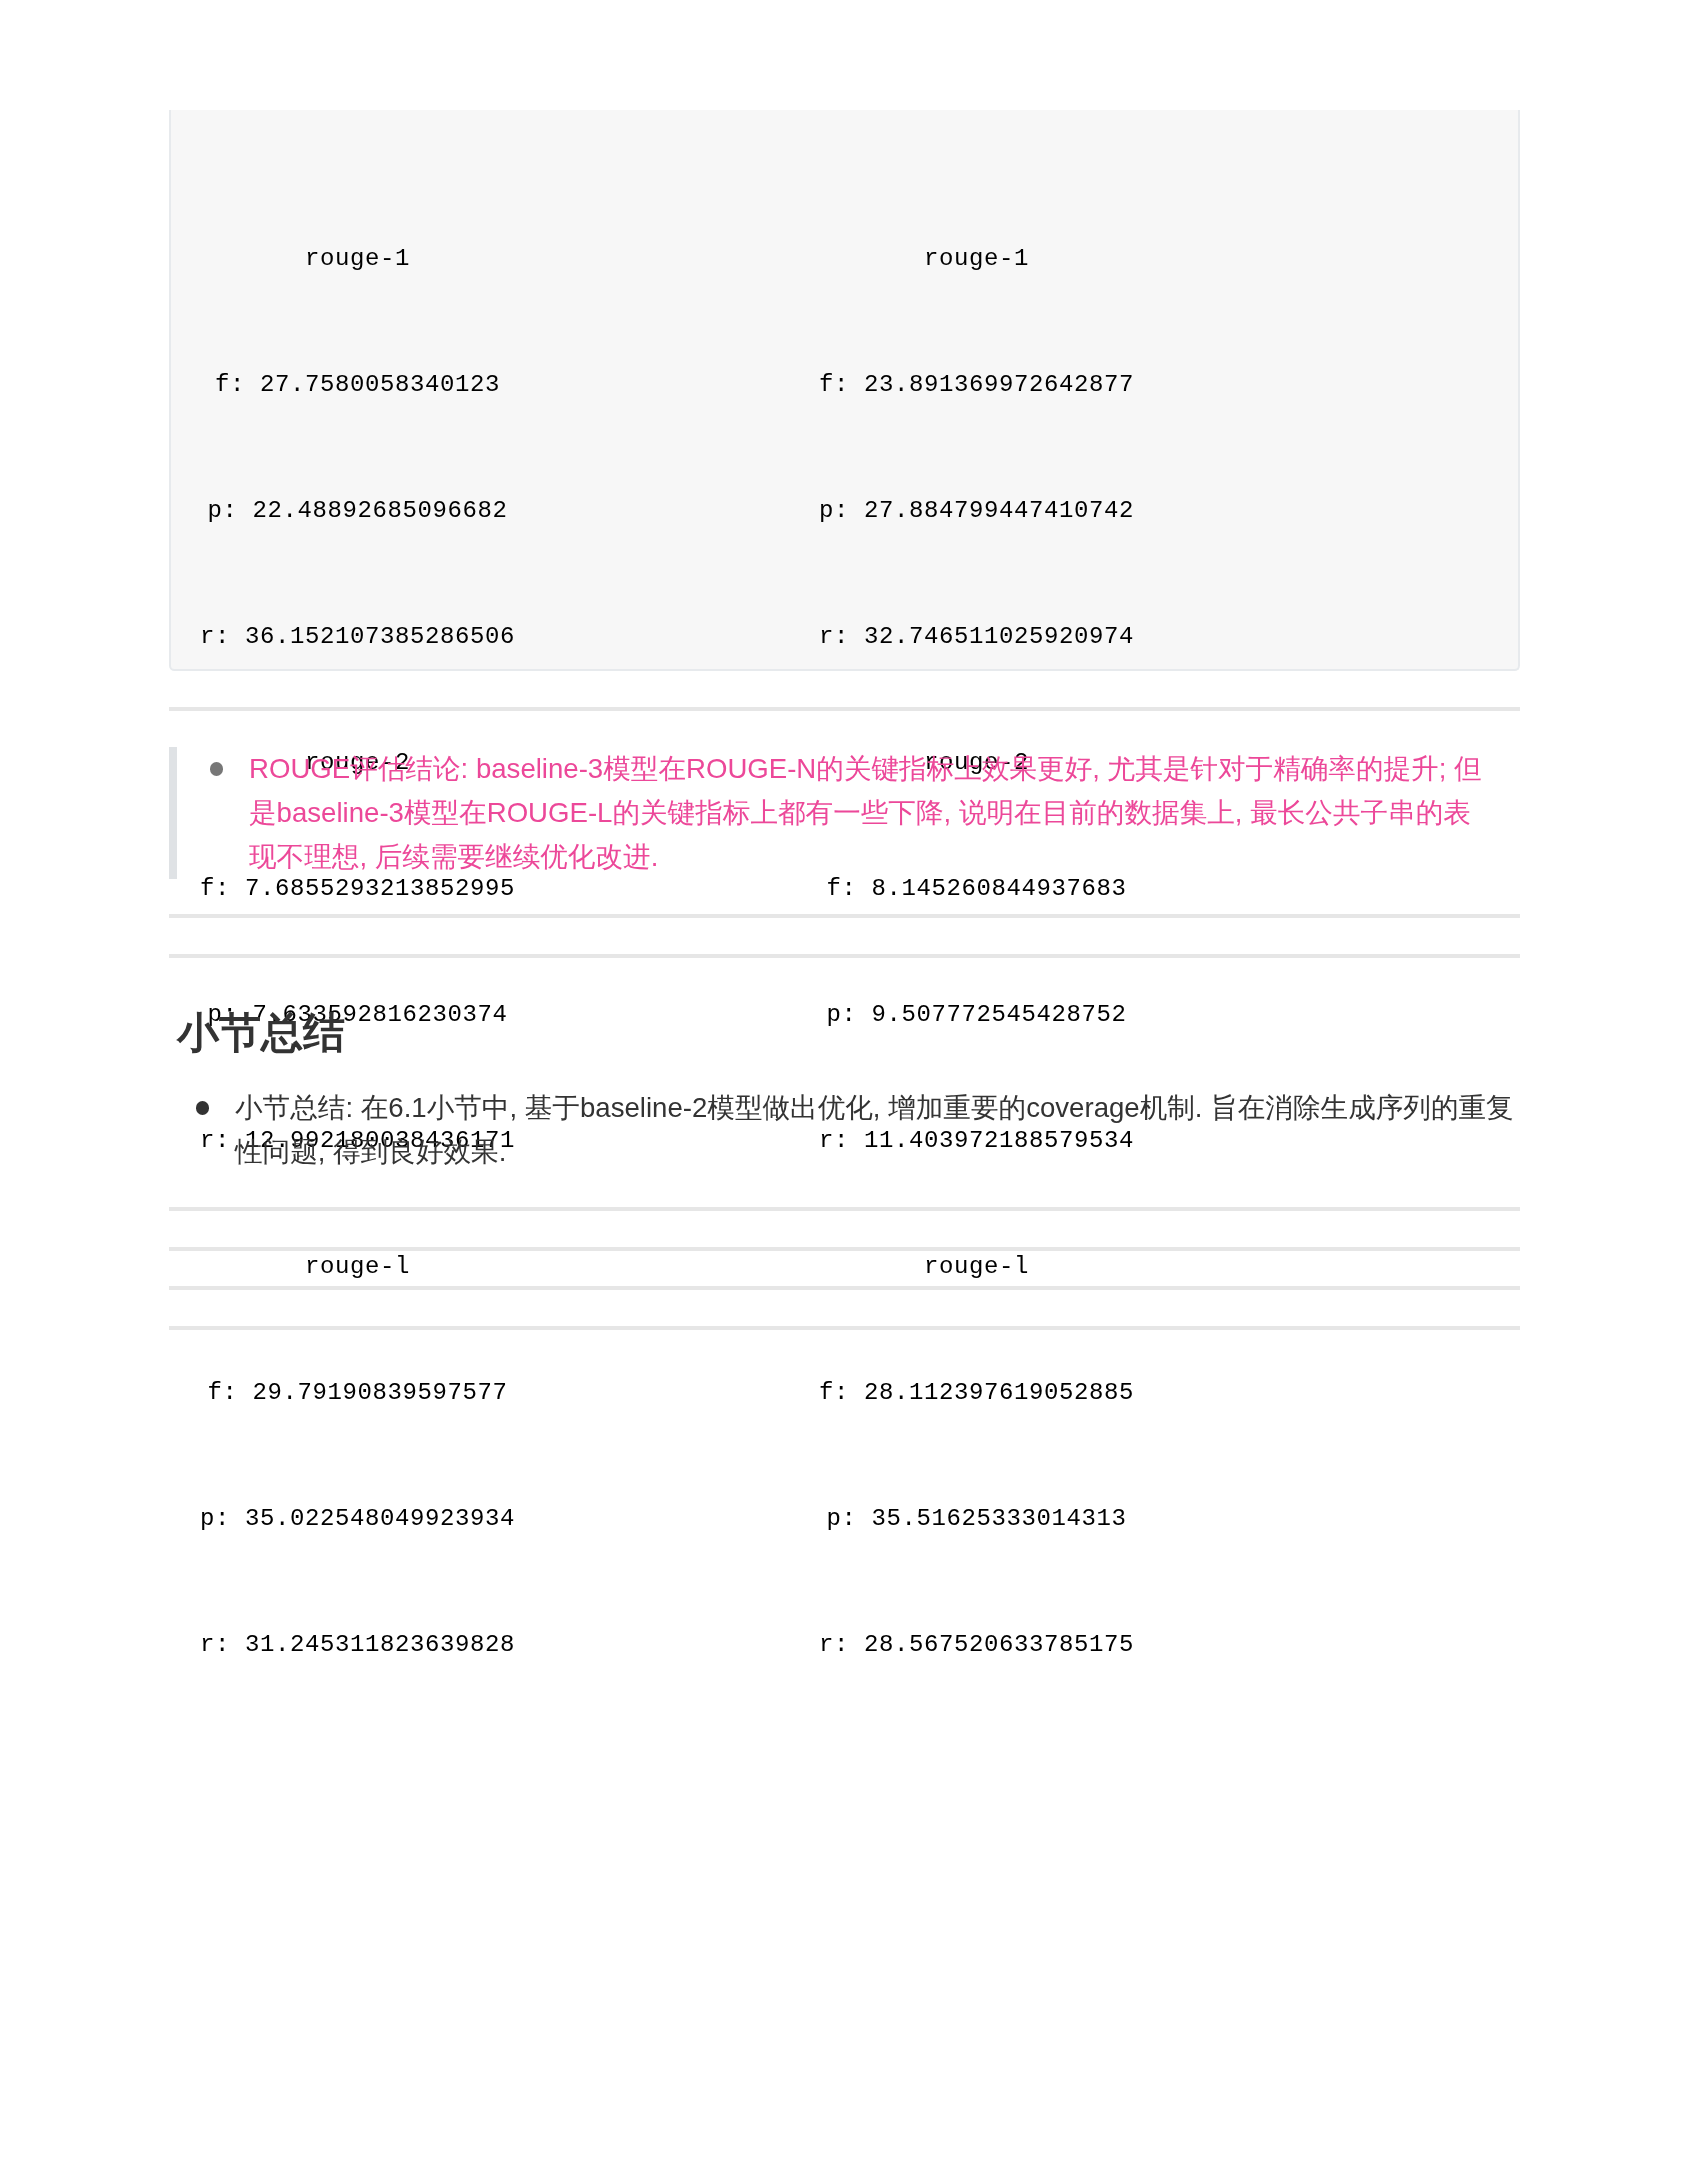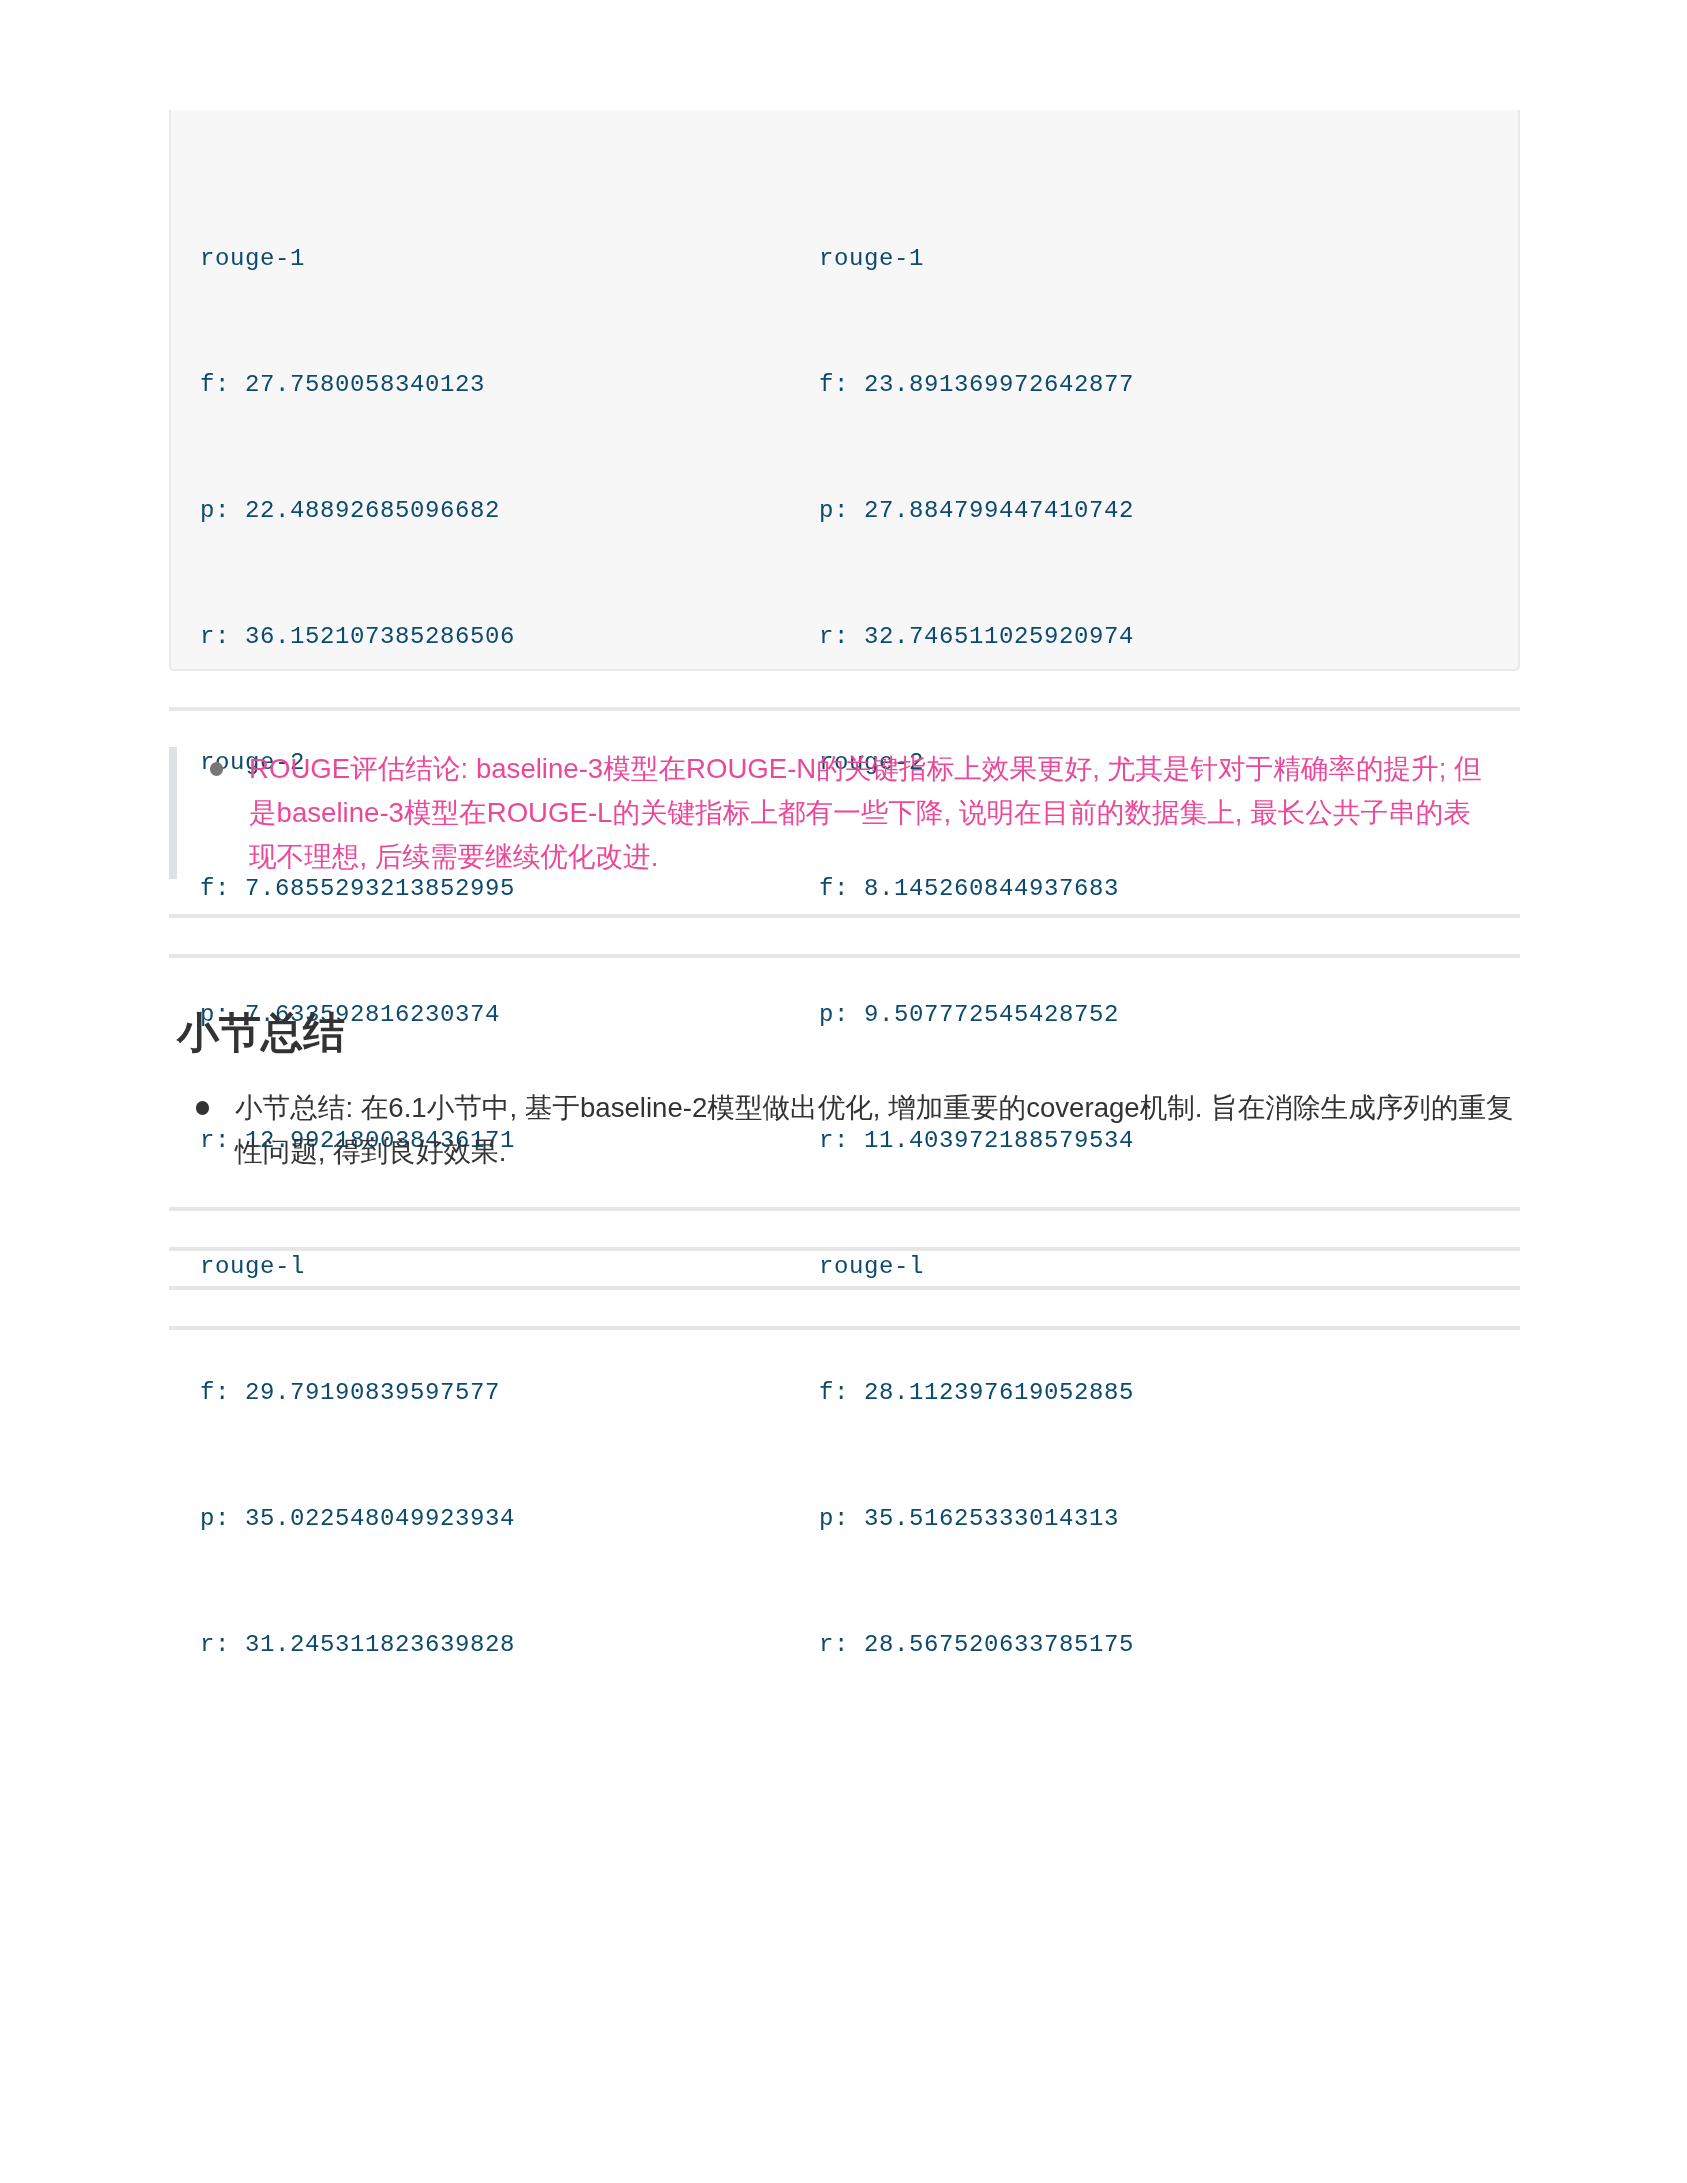--- a/index.html
+++ b/index.html
@@ -4,21 +4,21 @@
   <style>
     html, body { margin: 0; padding: 0; background: #ffffff; }
     body { width: 1687px; height: 2183px; position: relative; overflow: hidden;
            font-family: "Liberation Sans", "DejaVu Sans", sans-serif; color: #333333; }
     .page { position: absolute; left: 169px; top: 0; width: 1351px; }
 
     .code-block { position: absolute; left: 0; top: 110px; width: 1351px; height: 561px;
                   box-sizing: border-box; background: #f7f7f7; border: 2.2px solid #e7eaed;
                   border-top: none; border-radius: 0 0 5.5px 5.5px; }
     .code-col { position: absolute; top: 44px; font-family: "Liberation Mono", "DejaVu Sans Mono", monospace;
-                font-size: 24px; line-height: 42px; color: #0c4a6e; white-space: pre; letter-spacing: 0.6px; }
+                font-size: 24px; line-height: 42px; color: #000000; white-space: pre; letter-spacing: 0.6px; text-align: center; }
     .code-col.left { left: 29px; }
     .code-col.right { left: 648px; }
     .code-line { display: block; height: 42px; }
 
     .hr { position: absolute; left: 0; width: 1351px; height: 4.4px; background: #e6e6e6; }
 
     .blockquote { position: absolute; left: 0; top: 747px; width: 1351px; height: 132px;
                   border-left: 8.8px solid #dfe2e5; box-sizing: border-box; }
     .bq-list { position: absolute; left: 72px; top: 0; width: 1235px; margin: 0; padding: 0;
                list-style: none; font-size: 27.6px; line-height: 44px; color: #ec4899; }

